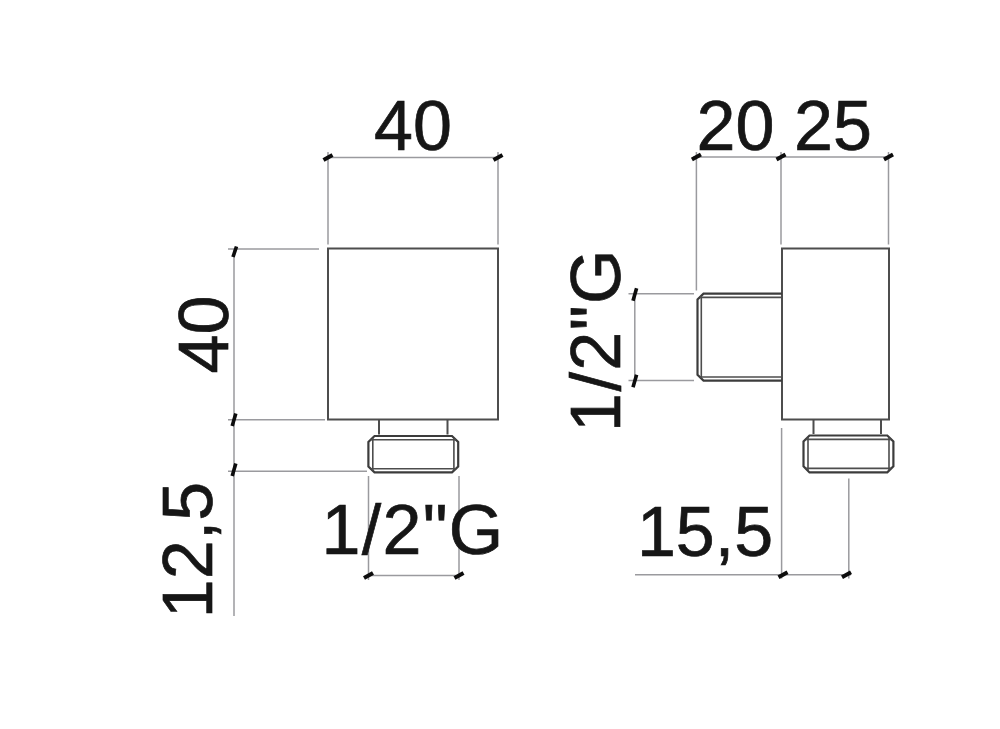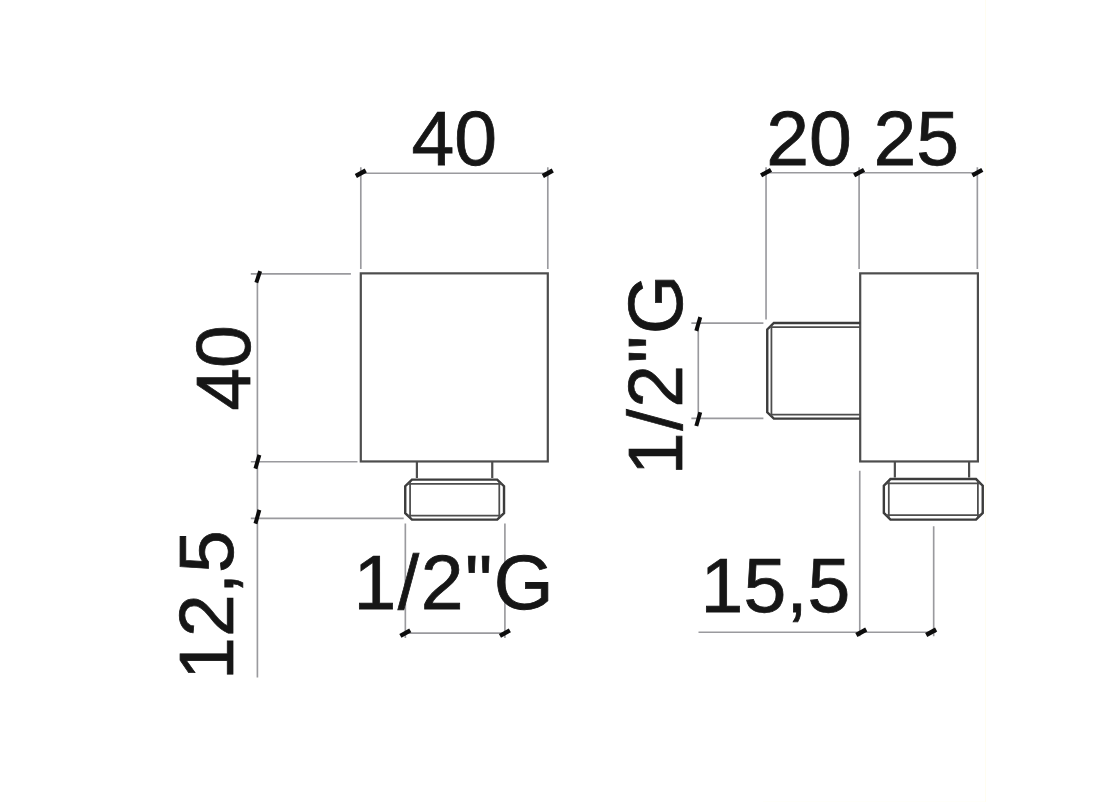--- a/index.html
+++ b/index.html
@@ -1,16 +1,16 @@
 <!DOCTYPE html>
 <html><head>
 <meta charset="utf-8">
 <style>
   html,body{margin:0;padding:0;background:#ffffff;}
-  .page{position:relative;width:896px;height:729px;background:#fef9c3;overflow:hidden;}
+  .page{position:relative;width:896px;height:729px;background:#14b8a6;overflow:hidden;}
   svg{display:block;}
   text{font-family:"Liberation Sans", sans-serif;fill:#161616;stroke:#161616;stroke-width:0.7;}
 </style>
 </head>
 <body>
 <div class="page">
 <svg width="1000" height="729" viewBox="0 0 1000 729">
 
   <rect x="0" y="0" width="1000" height="729" fill="#ffffff"></rect>
 

